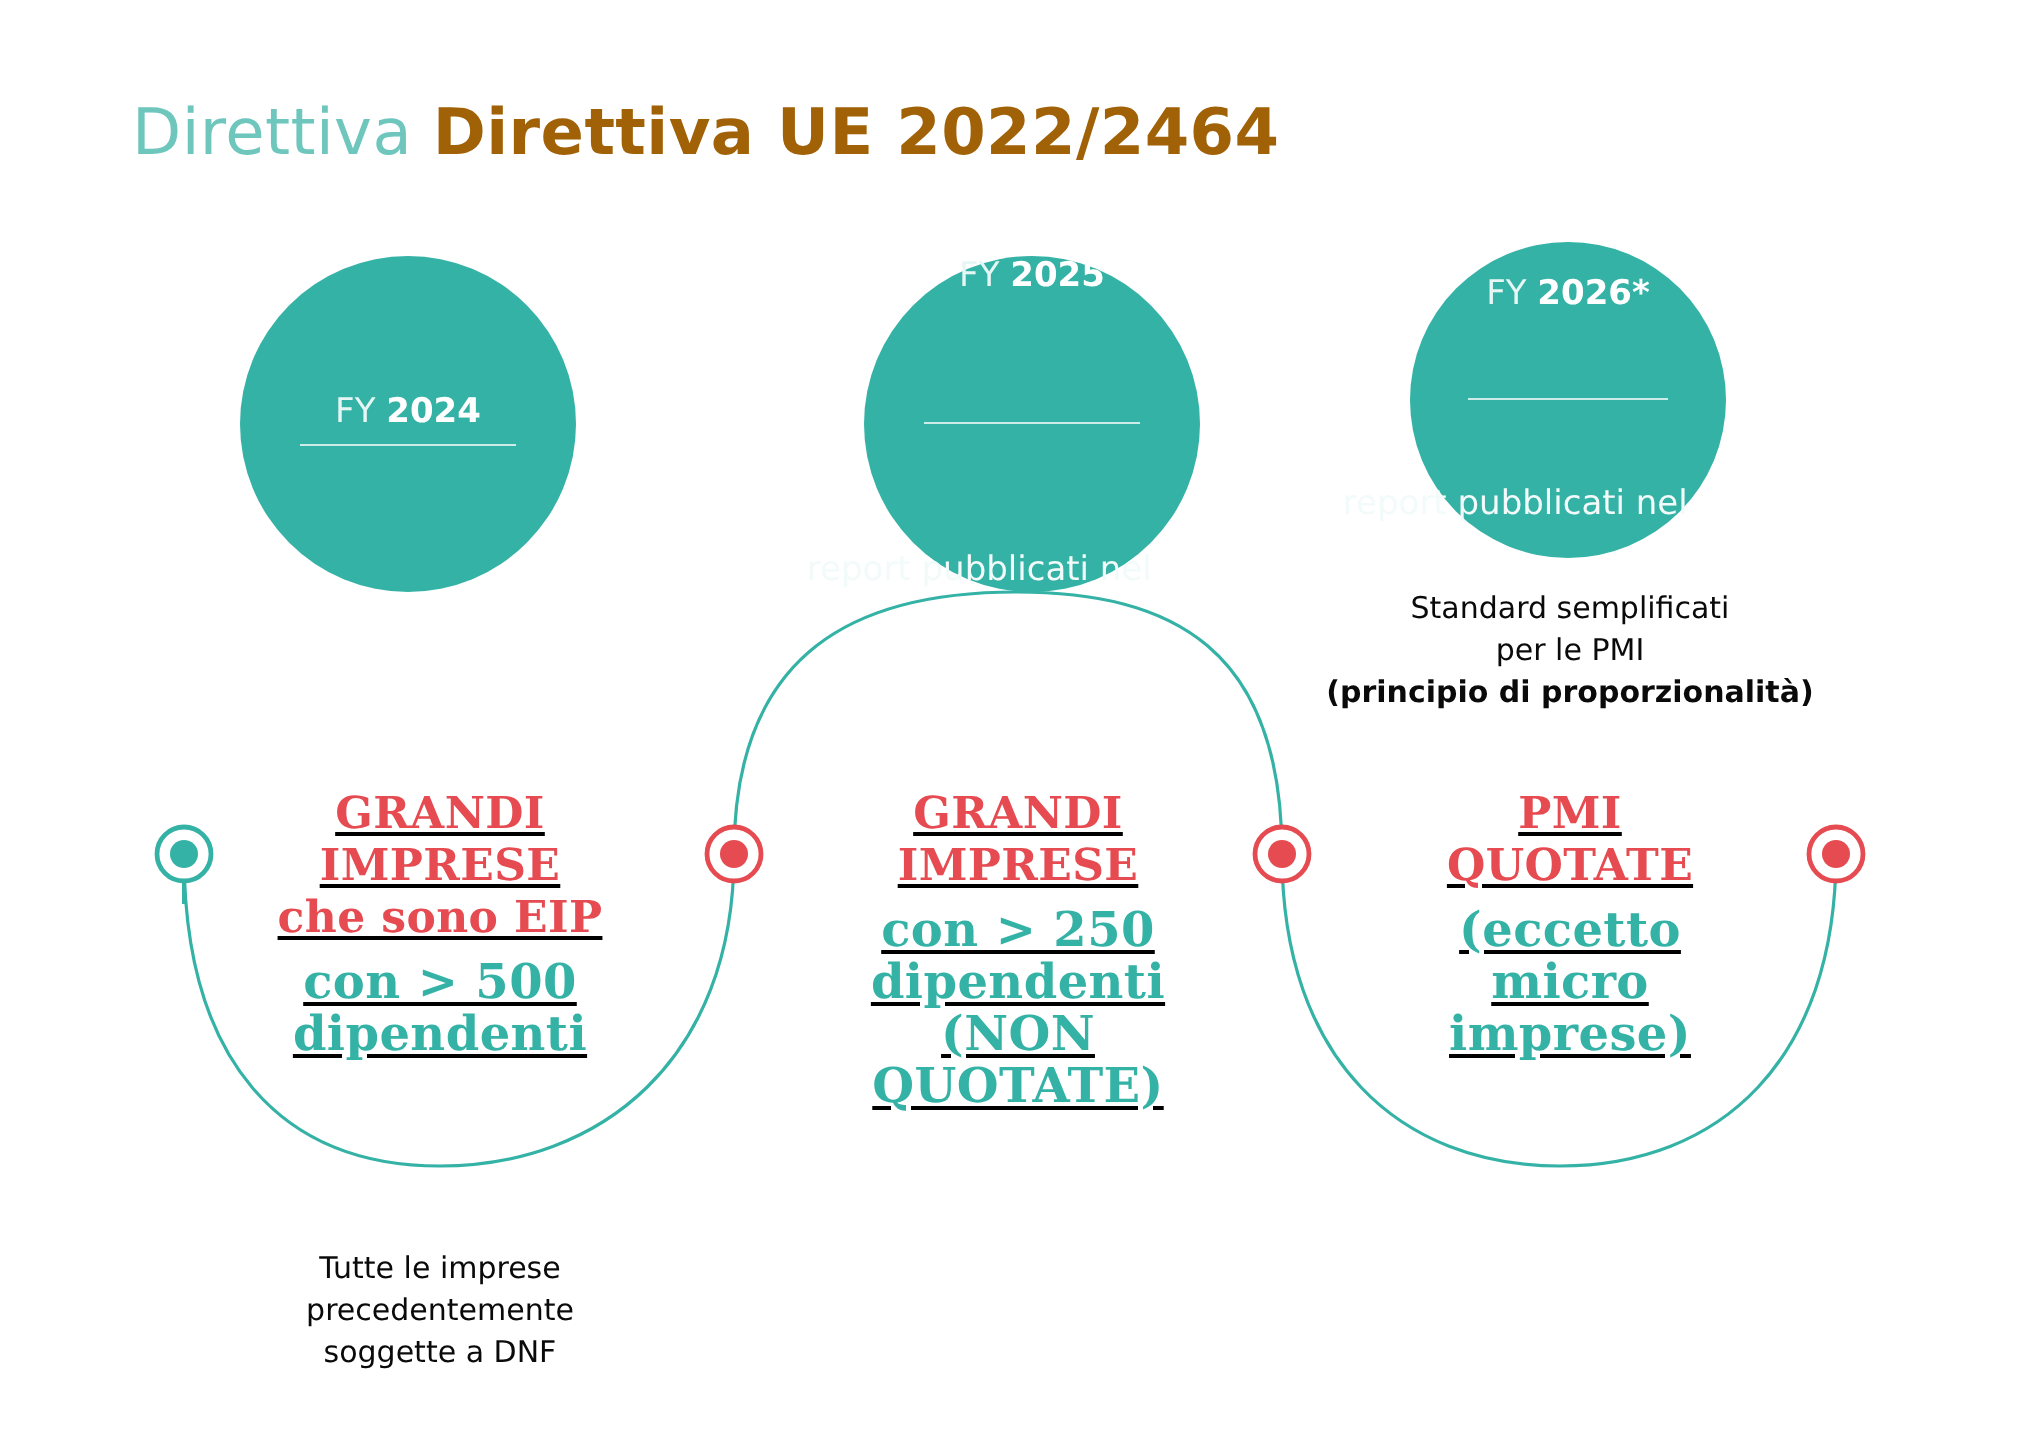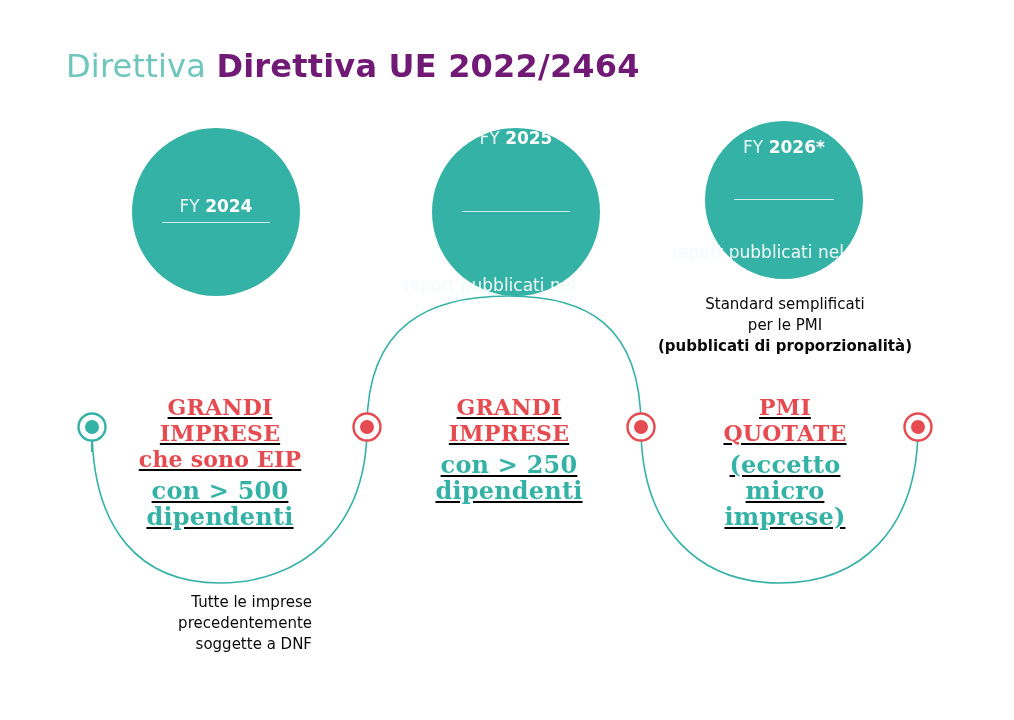--- a/index.html
+++ b/index.html
@@ -26,21 +26,21 @@
     font-size: 32px;
     line-height: 40px;
     white-space: nowrap;
     letter-spacing: 0.2px;
   }
   #title .t-light {
     color: #6ec6bd;
     font-weight: 400;
   }
   #title .t-bold {
-    color: #701a75;
+    color: #a16207;
     font-weight: 700;
   }
 
   
   #wave-layer {
     position: absolute;
     left: 0;
     top: 0;
     width: 1014px;
     height: 720px;
@@ -83,21 +83,21 @@
     line-height: 21px;
     font-weight: 400;
     color: #f2fbfa;
     white-space: nowrap;
   }
   .year-circle .rep-line b {
     font-weight: 700;
     color: #ffffff;
   }
 
-  #circle-1 { left: 132px; top: 128px; width: 168px; height: 168px; }
+  #circle-1 { left: 120px; top: 128px; width: 168px; height: 168px; }
   #circle-2 { left: 432px; top: 128px; width: 168px; height: 168px; justify-content: space-between; }
   #circle-3 { left: 705px; top: 121px; width: 158px; height: 158px; gap: 36px; }
   #circle-3 .divider { width: 100px; }
 
   
   .phase-block {
     position: absolute;
     text-align: center;
     font-family: "DejaVu Serif", "Liberation Serif", serif;
     line-height: 26px;
@@ -130,21 +130,21 @@
     text-align: center;
     font-family: "DejaVu Sans", sans-serif;
     font-size: 15px;
     line-height: 21px;
     color: #0a0a0a;
   }
   .note .bold { font-weight: 700; }
   .note .reg  { font-weight: 400; }
 
   #note-pmi    { left: 638px; top: 294px; width: 294px; text-align: center; }
-  #note-dnf    { left: 128px; top: 592px; width: 184px; text-align: right; }
+  #note-dnf    { left: 128px; top: 624px; width: 184px; }
 </style>
 </head>
 <body>
 
 <div id="title">
   <span class="t-light">Direttiva </span><span class="t-bold">Direttiva UE 2022/2464</span>
 </div>
 
 <svg id="wave-layer" viewBox="0 0 1014 720">
 
@@ -204,33 +204,34 @@
   <div class="teal">con &gt; 500</div>
   <div class="teal">dipendenti</div>
 </div>
 
 <div class="phase-block" id="phase-2">
   <div class="red">GRANDI</div>
   <div class="red">IMPRESE</div>
   <span class="gap"></span>
   <div class="teal">con &gt; 250</div>
   <div class="teal">dipendenti</div>
+  <div class="teal">(NON QUOTATE)</div>
 </div>
 
 <div class="phase-block" id="phase-3">
   <div class="red">PMI</div>
   <div class="red">QUOTATE</div>
   <span class="gap"></span>
   <div class="teal">(eccetto</div>
   <div class="teal">micro imprese)</div>
 </div>
 
 <div class="note" id="note-pmi">
   <div class="reg">Standard semplificati</div>
   <div class="reg">per le PMI</div>
-  <div class="bold">(pubblicati di proporzionalità)</div>
+  <div class="bold">(principio di proporzionalità)</div>
 </div>
 
 <div class="note" id="note-dnf">
   <div class="reg">Tutte le imprese</div>
   <div class="reg">precedentemente</div>
   <div class="reg">soggette a DNF</div>
 </div>
 
 </body></html>

